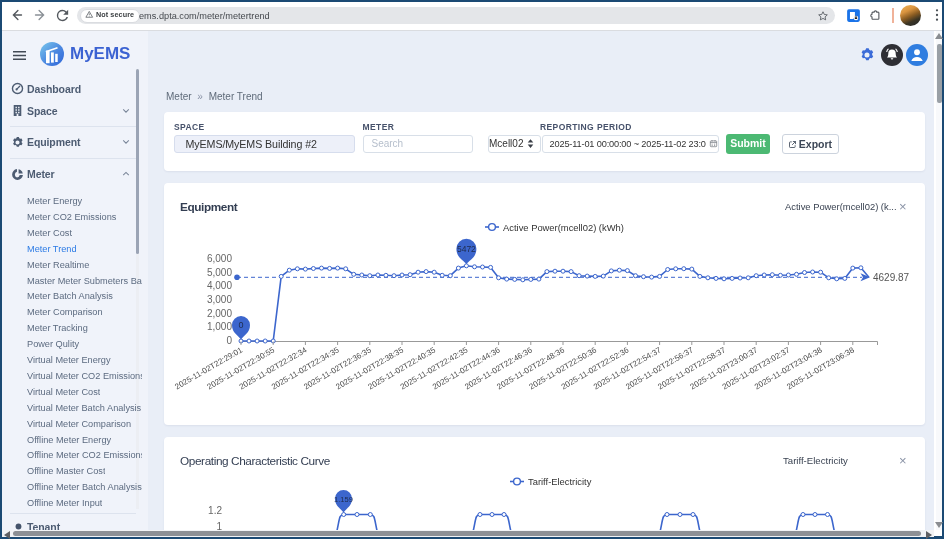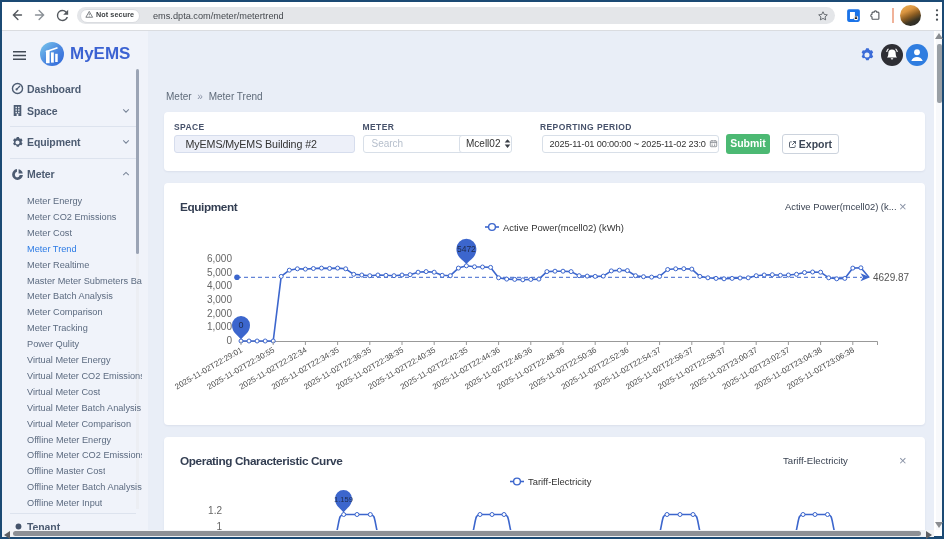--- a/index.html
+++ b/index.html
@@ -5,21 +5,21 @@
   * { margin:0; padding:0; box-sizing:border-box; }
   html,body { width:944px; height:539px; overflow:hidden; }
   body { position:relative; font-family:"Liberation Sans", sans-serif; background:#1b4a74; }
   .win { position:absolute; left:2px; top:2px; right:2.5px; bottom:3px; background:#fff; }
   
   .chrome { position:absolute; left:0; top:0; width:100%; height:29px; background:#fff; border-bottom:1px solid #dadce0; }
   .nav-ico { position:absolute; top:4px; width:18px; height:18px; color:#53585e; }
   .omni { position:absolute; left:75px; top:5px; width:758px; height:17px; background:#e4e6e9; border-radius:9px; }
   .chip { position:absolute; left:2.5px; top:1.5px; height:14px; background:#fff; border:1px solid #dadce0; border-radius:7px; display:flex; align-items:flex-start; padding:0 5px 0 4.5px; }
   .chip span { font-size:7.2px; font-weight:bold; color:#3c4043; margin-left:2.5px; letter-spacing:.1px; }
-  .url { position:absolute; left:62px; top:4px; font-size:9.2px; color:#45494e;padding-left:14px; }
+  .url { position:absolute; left:62px; top:4px; font-size:9.2px; color:#45494e; }
   
   .app { position:absolute; left:0; top:29px; width:932px; height:499px; background:#e9eef7; overflow:hidden; }
   .sidebar { position:absolute; left:0; top:0; width:146px; height:100%; background:#f0f3fa; }
   
   .mi { position:absolute; left:25px; font-size:10.5px; font-weight:bold; color:#4d5c72; letter-spacing:-0.1px; }
   .sub { position:absolute; left:25px; font-size:9.2px; color:#5c6b80; white-space:nowrap; max-width:115px; overflow:hidden;margin-top:7px; }
   .chev { position:absolute; left:120px; width:8px; height:8px; color:#7a8699; }
   .divider { position:absolute; left:8px; width:126px; border-top:1px solid #dde3ee; }
   .sico { position:absolute; left:9px; width:13px; height:13px; color:#4d5c72; }
   .card { position:absolute; background:#fff; border-radius:4px; box-shadow:0 1px 2px rgba(40,60,100,.08); }
@@ -162,21 +162,21 @@
         </svg>
 <div class="mi" style="top:490.0px">Tenant</div>
 </div>
 <div id="mainc">
 <div style="position:absolute; left:164px; top:60px; font-size:10px; color:#5f6b7a;">Meter <span style="color:#8a93a6; margin:0 3px;">»</span> Meter Trend</div>
 <div class="card" style="left:162px; top:81px; width:761px; height:59px;"></div>
 <div class="lbl" style="position:absolute; left:172px; top:90.5px;">SPACE</div>
 <div class="inp" style="left:171.5px; top:104px; width:181.5px; height:17.5px; background:#edf0f9; border-color:#d6dded; line-height:16px; padding-left:11px; font-size:10.7px; letter-spacing:-0.1px;">MyEMS/MyEMS Building #2</div>
 <div class="lbl" style="position:absolute; left:360.5px; top:90.5px;">METER</div>
 <div class="inp" style="left:360.5px; top:104px; width:110px; height:17.5px; color:#b6bfcc; line-height:16px; padding-left:8px;">Search</div>
-<div class="inp" style="left:457px; top:104px; width:53px; height:17.5px; line-height:16px; padding-left:6px;">Mcell02 <svg width="7" height="9" viewBox="0 0 8 10" style="margin-left:1px; vertical-align:-1px;">
+<div class="inp" style="left:486px; top:104px; width:53px; height:17.5px; line-height:16px; ">Mcell02 <svg width="7" height="9" viewBox="0 0 8 10" style="margin-left:1px; vertical-align:-1px;">
             <path d="M4 0 7.2 3.8H0.8zM4 10 7.2 6.2H0.8z" fill="#3a3f47"></path>
           </svg></div>
 <div class="lbl" style="position:absolute; left:538px; top:90.5px;">REPORTING PERIOD</div>
 <div class="inp" style="left:540px; top:104px; width:177px; height:17.5px; line-height:16px; padding-left:6.5px; font-size:9.2px; letter-spacing:-0.15px;">2025-11-01 00:00:00 ~ 2025-11-02 23:0 <svg width="9" height="9" viewBox="0 0 24 24" style="vertical-align:-1px; margin-left:1px;">
             <rect x="3.5" y="5" width="17" height="15.5" rx="2" fill="none" stroke="#6a7077" stroke-width="1.8"></rect>
             <path d="M3.5 9.5h17M8 3v4M16 3v4" stroke="#6a7077" stroke-width="1.8" fill="none"></path>
             <path d="M7 12.5h2.6v2H7zm6.8 0h2.6v2h-2.6zm-6.8 3.6h2.6v2H7zm6.8 0h2.6v2h-2.6z" fill="#6a7077"></path>
           </svg></div>
 <div style="position:absolute; left:724px; top:103px; width:44px; height:19.5px; background:#4cb973; border-radius:3px; color:#fff; font-size:10.5px; font-weight:bold; text-align:center; line-height:19.5px;">Submit</div>
 <div style="position:absolute; left:779.5px; top:103px; width:57px; height:19.5px; background:#fff; border:1px solid #ccd3dd; border-radius:3px; color:#3c4656; font-size:10.5px; font-weight:bold; text-align:center; line-height:18px;"><svg width="9" height="9" viewBox="0 0 24 24" style="vertical-align:-1px; margin-right:2px;">
@@ -321,21 +321,21 @@
           <line x1="656.6" y1="158.5" x2="656.6" y2="162" stroke="#999" stroke-width="1"></line>
           <text x="658.6" y="168.5" font-size="8" fill="#4a4a4a" text-anchor="end" transform="rotate(-30 658.6 168.5)">2025-11-02T23:04:38</text>
           <line x1="688.8" y1="158.5" x2="688.8" y2="162" stroke="#999" stroke-width="1"></line>
           <text x="690.8" y="168.5" font-size="8" fill="#4a4a4a" text-anchor="end" transform="rotate(-30 690.8 168.5)">2025-11-02T23:06:38</text>
           <path d="M77 156.5 C74 152.0 68 150.1 68 142.0 A9 9 0 1 1 86 142.0 C86 150.1 80 152.0 77 156.5 Z" fill="#3c66cd"></path>
           <text x="77" y="145.0" font-size="9" fill="#1d2b4e" text-anchor="middle">0</text>
           <path d="M302.40000000000003 81.26 C299.40000000000003 76.76 292.40000000000003 74.8 292.40000000000003 65.76 A10 10 0 1 1 312.40000000000003 65.76 C312.40000000000003 74.8 305.40000000000003 76.76 302.40000000000003 81.26 Z" fill="#3c66cd"></path>
           <text x="302.40000000000003" y="68.76" font-size="8.5" fill="#1d2b4e" text-anchor="middle">5472</text>
         </svg>
 <div class="card" style="left:162px; top:406px; width:761px; height:170px;"></div>
-<div style="position:absolute; left:178px; top:423px; font-size:11.8px; font-weight:bold; color:#333e52; letter-spacing:-0.4px;">Operating Characteristic Curve</div>
+<div style="position:absolute; left:178px; top:423px; font-size:11.8px; font-weight:normal; color:#333e52; letter-spacing:-0.4px;">Operating Characteristic Curve</div>
 <div style="position:absolute; left:781px; top:424px; font-size:9.6px; color:#3a4352;">Tariff-Electricity</div>
 <div style="position:absolute; left:897px; top:422px; font-size:13px; color:#8a93a6;">×</div>
 <svg style="position:absolute; left:162px; top:406px;" width="761" height="170" viewBox="0 0 761 170">
           <line x1="346" y1="44.5" x2="360" y2="44.5" stroke="#3c66cd" stroke-width="1.6"></line>
           <circle cx="353" cy="44.5" r="3.4" fill="#fff" stroke="#3c66cd" stroke-width="1.4"></circle>
           <text x="364" y="48" font-size="9.4" fill="#333">Tariff-Electricity</text>
           <text x="58" y="76.8" font-size="10" fill="#666" text-anchor="end">1.2</text>
           <text x="58" y="93.4" font-size="10" fill="#666" text-anchor="end">1</text>
           <path d="M172.2 97 C175.7 83 174.7 77.5 179.7 77.5 L206.3 77.5 C211.3 77.5 210.3 83 213.8 97" fill="none" stroke="#3c66cd" stroke-width="1.6"></path>
           <circle cx="179.7" cy="77.5" r="2" fill="#fff" stroke="#3c66cd" stroke-width="1"></circle>

